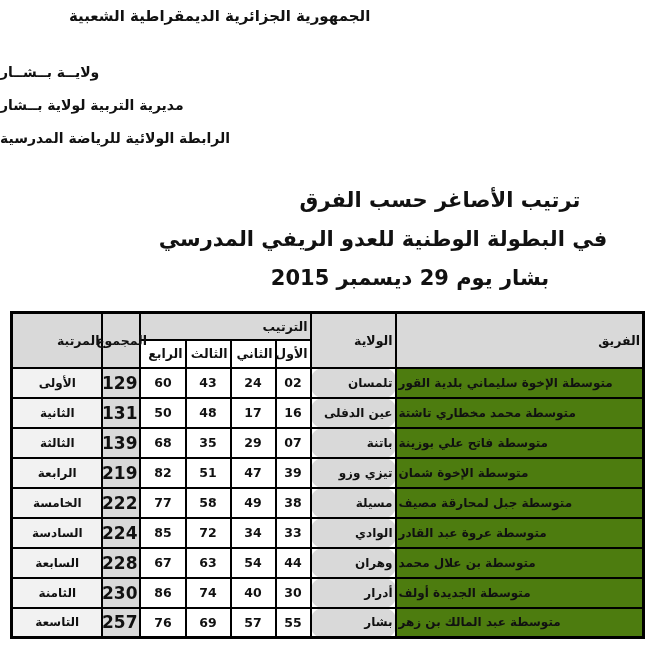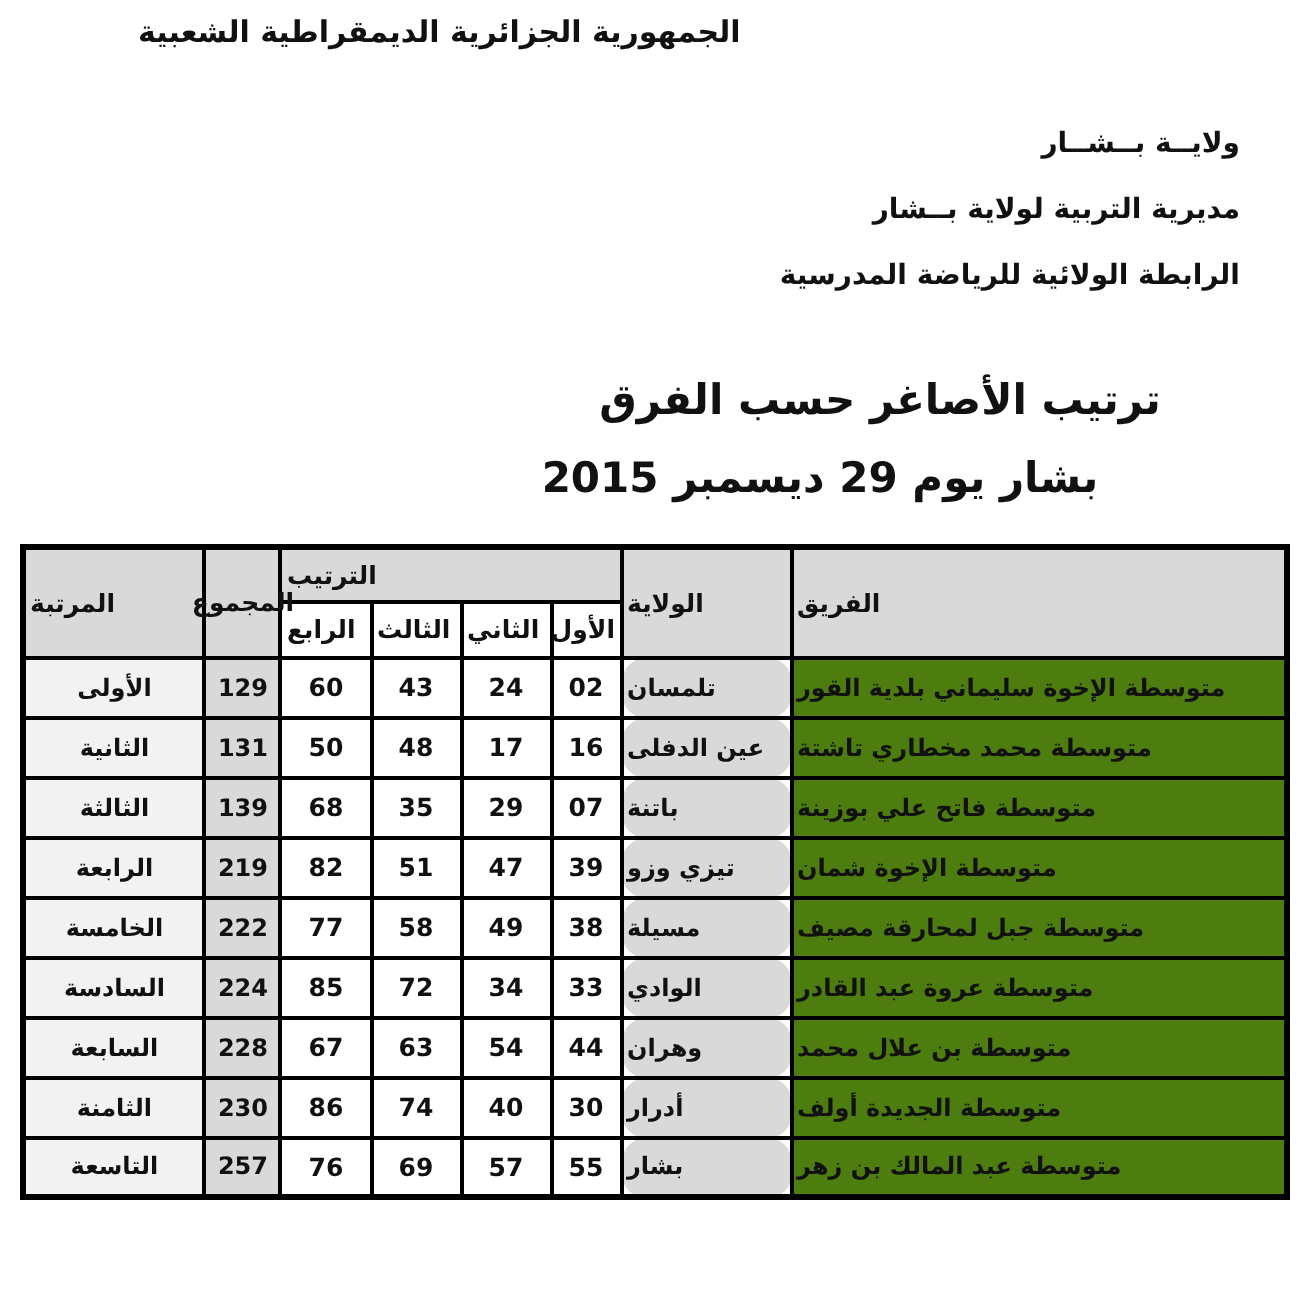--- a/index.html
+++ b/index.html
@@ -22,21 +22,21 @@
     margin-top: 6px;
     width: 586px;
     text-align: left;
     font-size: 15px;
     line-height: 20px;
   }
   .org-lines {
     margin-top: 30px;
     padding-left: 0;
     padding-right: 35px;
-    text-align: right;
+    text-align: left;
     font-size: 14px;
   }
   .org-lines .org-line { line-height: 33px; }
 
   .title-block {
     margin-top: 26px;
     width: 490px;
     text-align: center;
     font-size: 21px;
   }
@@ -59,51 +59,52 @@
     overflow: visible;
     font-weight: bold;
   }
   tr.head-row-1 { height: 27px; }
   tr.head-row-2 { height: 28px; }
   tr.data-row   { height: 30px; }
 
   .gray   { background: #d9d9d9; }
   .white  { background: #ffffff; }
 
-  th { text-align: left; font-size: 12.5px; margin-top: 14px; }
+  th { text-align: right; font-size: 12.5px; margin-top: 14px; }
   th.total-h { position: relative; }
   th.total-h .ovf {
     position: absolute;
     top: 50%; left: 50%;
     transform: translate(-50%, -50%);
     white-space: nowrap;
     z-index: 2;
   }
 
   td.team-cell   { text-align: left; background: #4d7c0f; padding-right: 3px; white-space: nowrap; }
-  td.wilaya-cell { text-align: left; background: #d9d9d9; white-space: nowrap; border-radius: 12px; }
+  td.wilaya-cell { text-align: right; background: #d9d9d9; white-space: nowrap; border-radius: 12px; }
   td.num-cell    { text-align: center; background: #ffffff; font-size: 12.5px; }
-  td.total-cell  { text-align: center; background: #d9d9d9; font-size: 12px; }
+  td.total-cell  { text-align: center; background: #d9d9d9; font-size: 17px; }
   td.rank-cell   { text-align: center; background: #f2f2f2; }
 </style>
 </head>
 <body>
 
 <div class="doc">
 
   <div class="republic-line">الجمهورية الجزائرية الديمقراطية الشعبية</div>
 
   <div class="org-lines">
     <div class="org-line">ولايــة بــشــار</div>
     <div class="org-line">مديرية التربية لولاية بــشار</div>
     <div class="org-line">الرابطة الولائية للرياضة المدرسية</div>
   </div>
 
   <div class="title-block">
     <div class="t t1">ترتيب الأصاغر حسب الفرق</div>
+    <div class="t t2">في البطولة الوطنية للعدو الريفي المدرسي</div>
     <div class="t t3">بشار يوم 29 ديسمبر 2015</div>
   </div>
 
   <table class="results" dir="rtl">
     <colgroup>
       <col style="width:248px">
       <col style="width:85px">
       <col style="width:35px">
       <col style="width:45px">
       <col style="width:45px">

